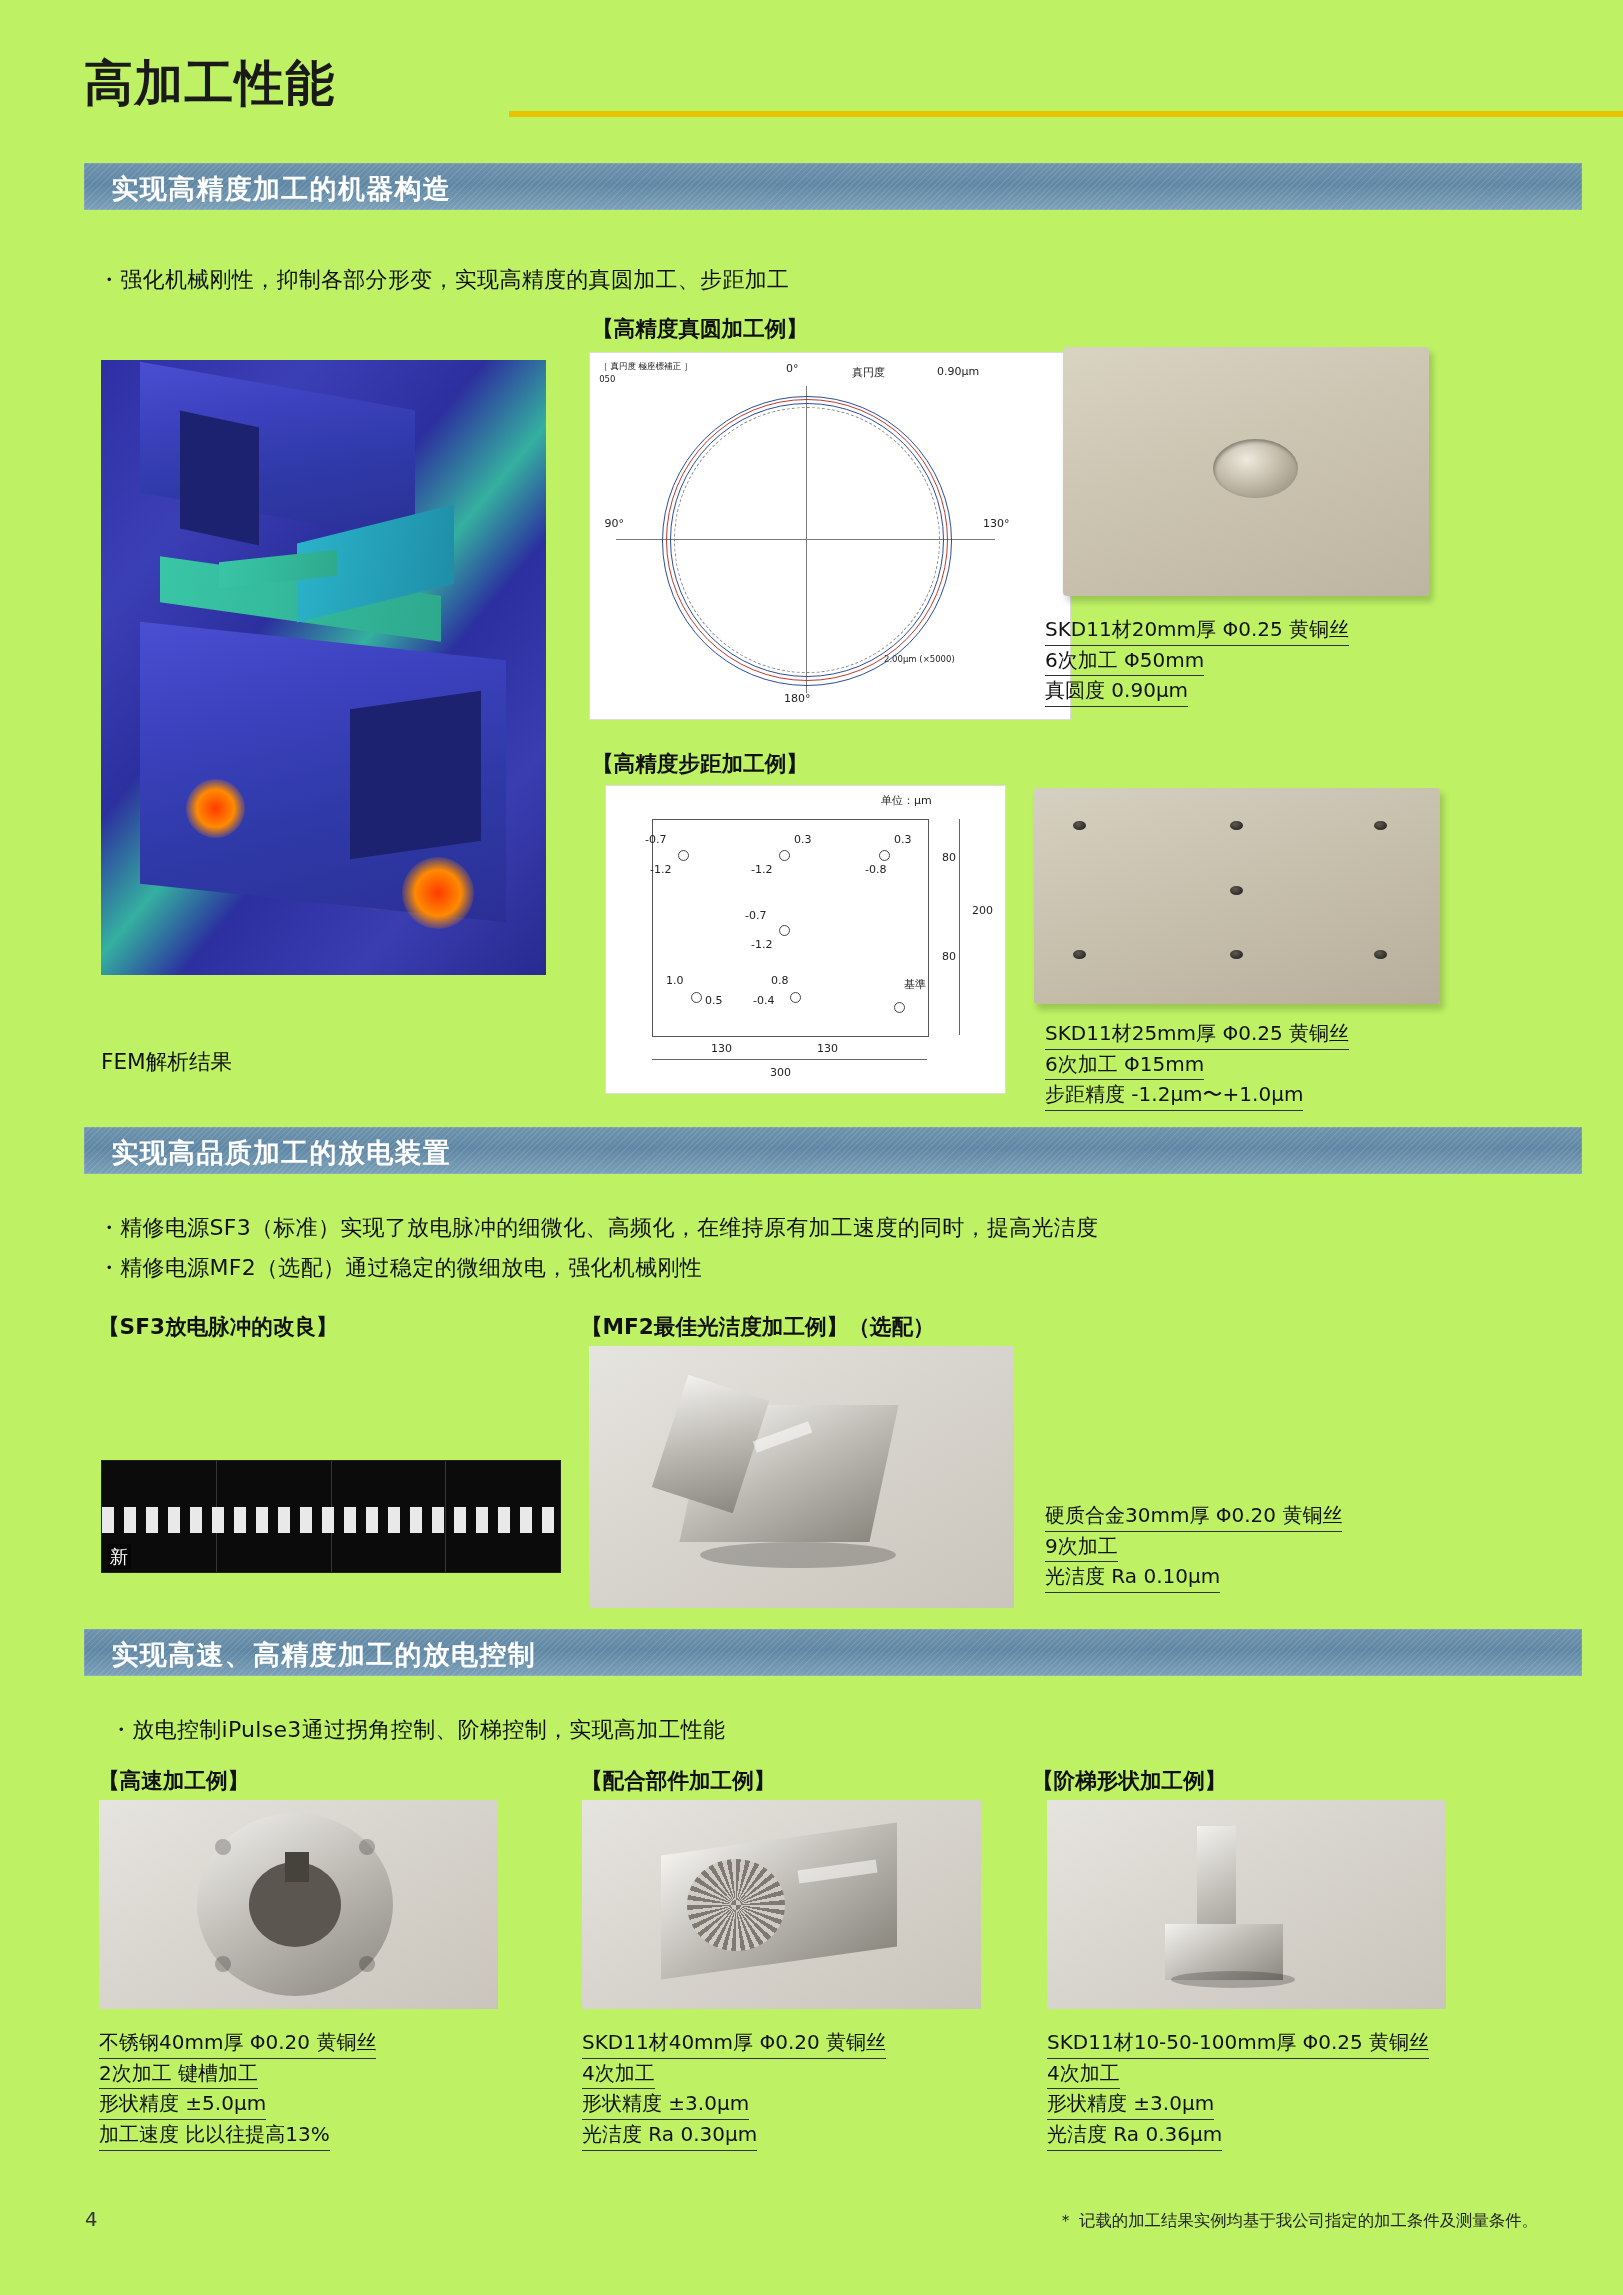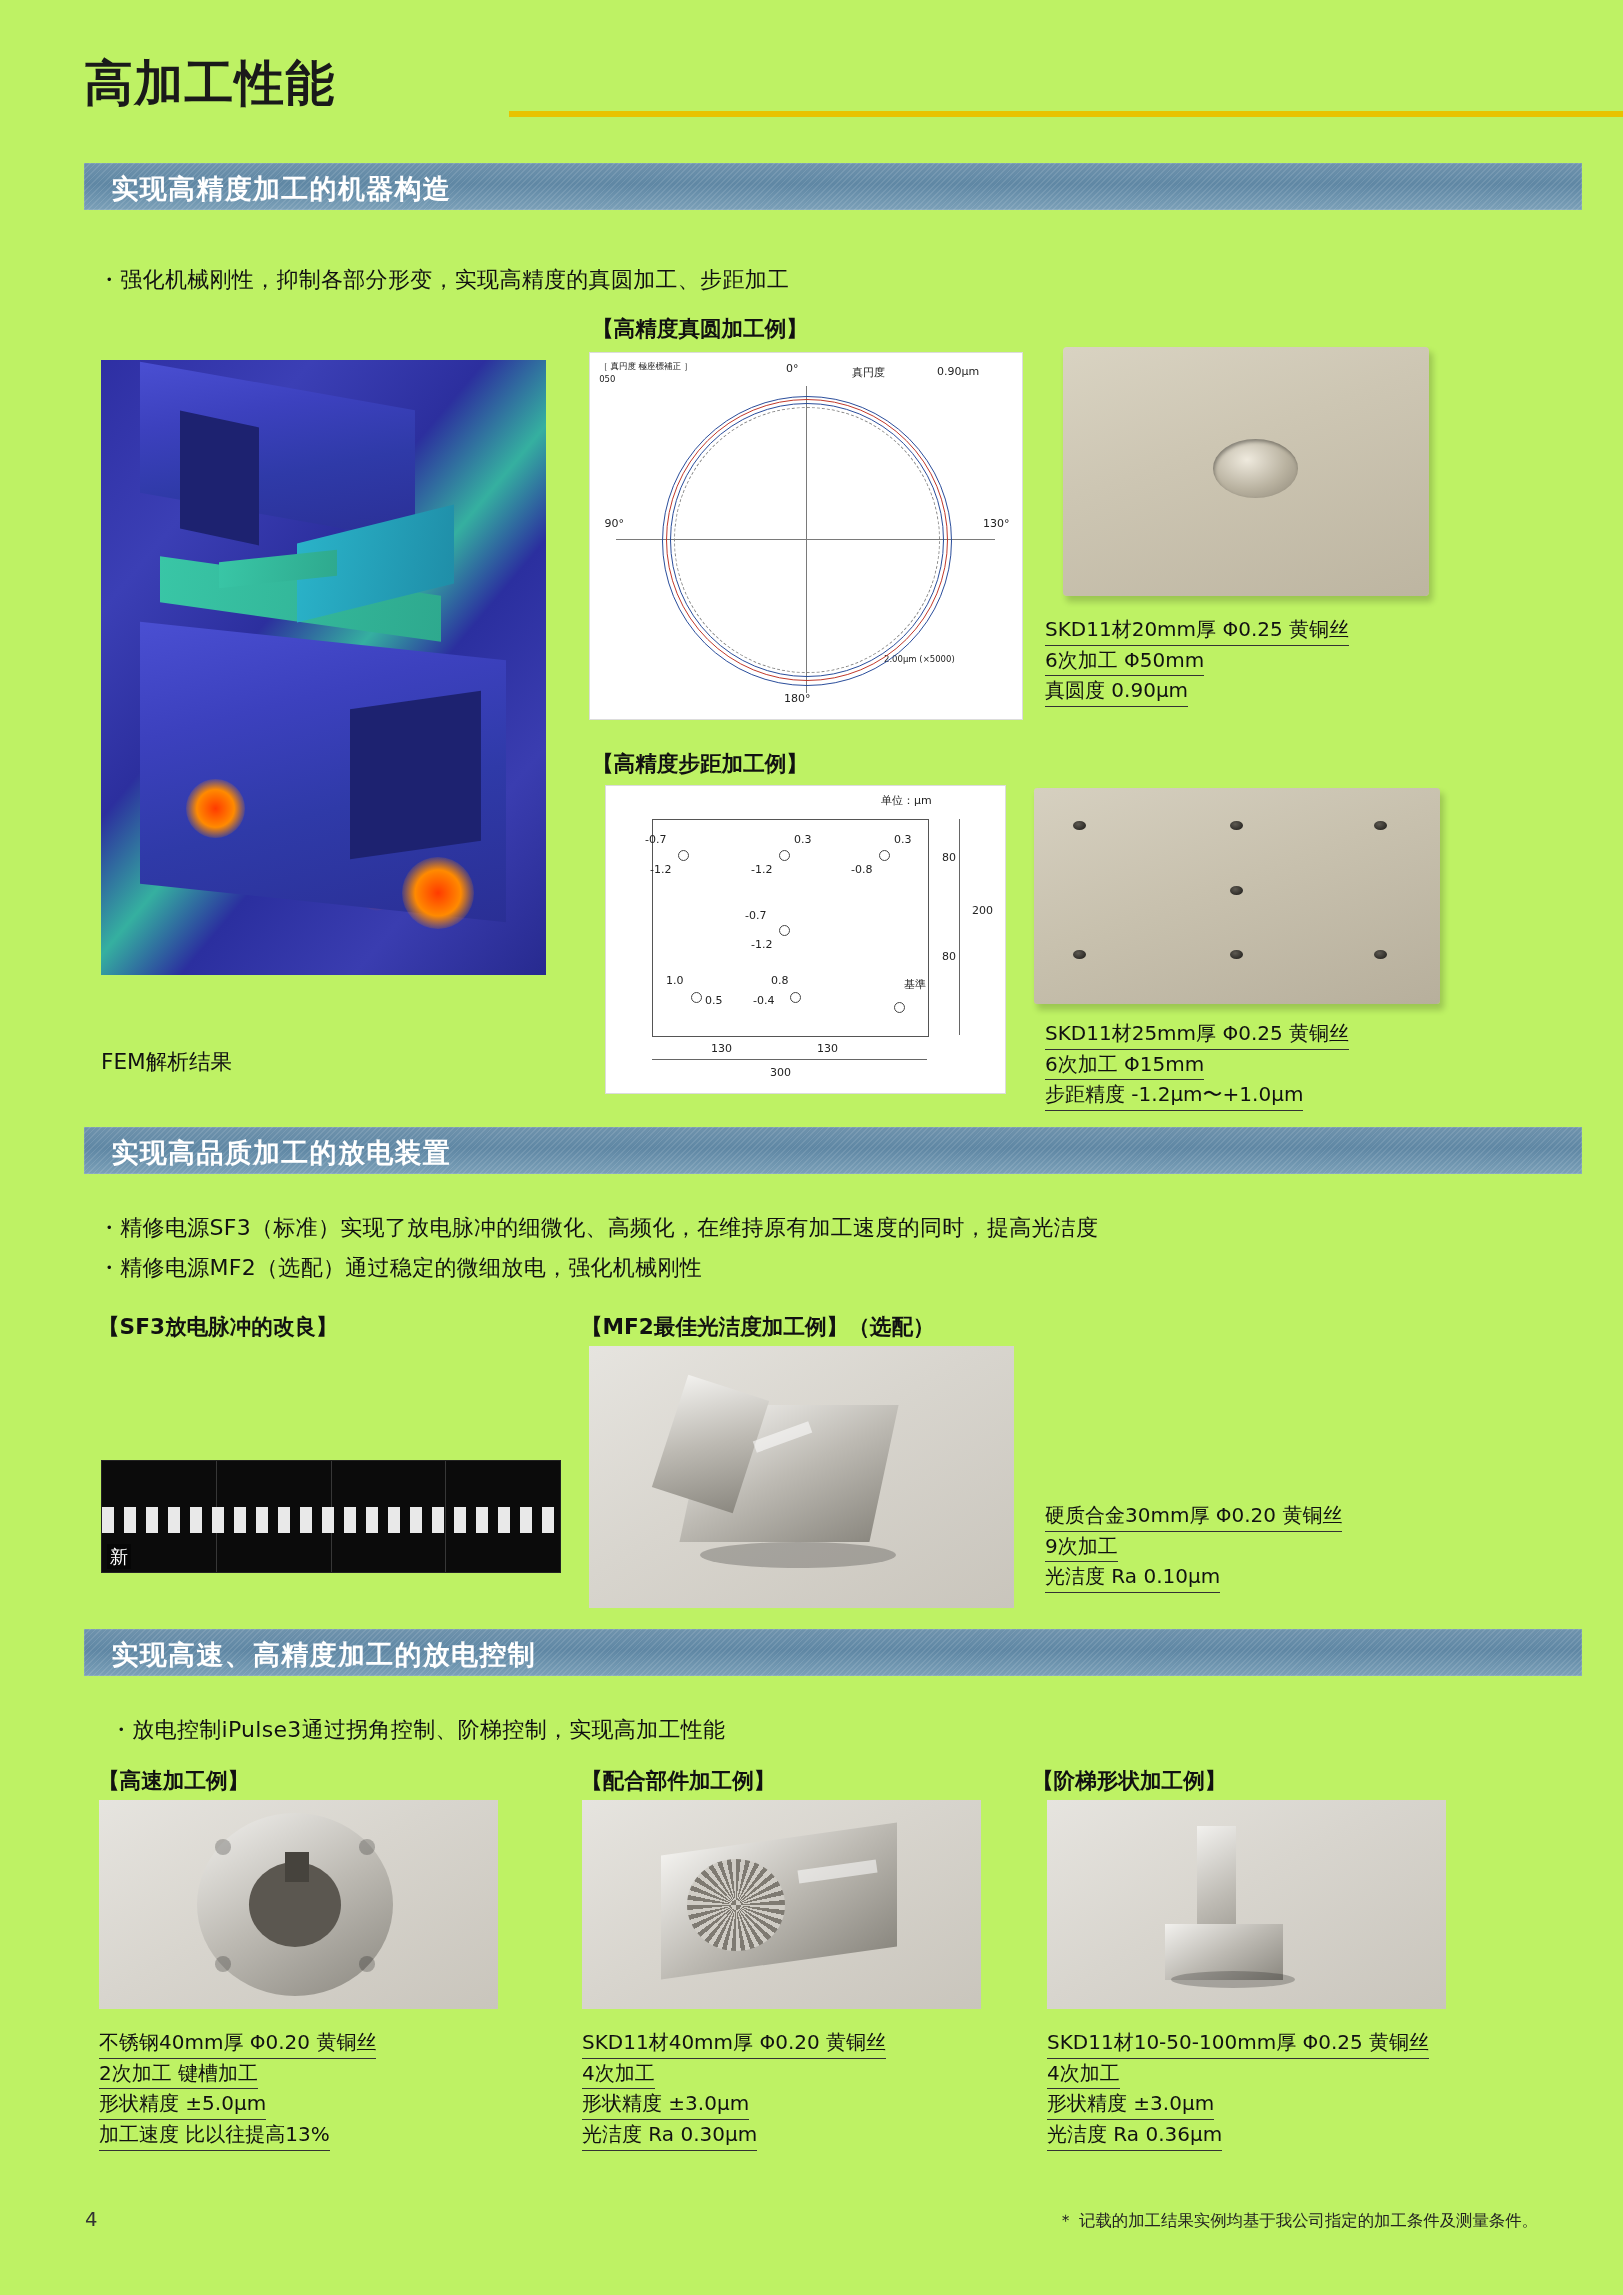--- a/index.html
+++ b/index.html
@@ -290,21 +290,21 @@
     <div class="bodyshape" style="left:39px; top:281px; width:366px; height:262px; transform:skewY(6deg);"></div>
     <div class="dark" style="left:249px; top:340px; width:131px; height:150px; transform:skewY(-8deg);"></div>
     <div class="hot" style="left:85px; top:419px; width:59px; height:59px;"></div>
     <div class="hot" style="left:301px; top:497px; width:72px; height:72px;"></div>
     <div class="green" style="left:118px; top:196px; width:118px; height:26px; transform:skewY(-6deg);"></div>
   </div>
   <div class="centered-note" style="left:101px; top:1047px; width:445px;">FEM解析结果</div>
 
   <div class="bracket-head" style="left:592px; top:314px;">【高精度真圆加工例】</div>
 
-  <div class="chart-roundness" style="left:589px; top:352px; width:432px; height:366px;">
+  <div class="chart-roundness" style="left:589px; top:352px; width:432px; height:366px;padding-left:48px;">
     <div class="chart-label sm" style="left:9.2px; top:7.9px;">［ 真円度 極座標補正 ］</div>
     <div class="chart-label sm" style="left:9.2px; top:21px;">050</div>
     <div class="chart-label" style="left:196px; top:9.2px;">0°</div>
     <div class="chart-label" style="left:262px; top:11.8px; font-weight:normal;">真円度</div>
     <div class="chart-label" style="left:347px; top:11.8px;">0.90μm</div>
     <div class="chart-label" style="left:14.4px; top:164px;">90°</div>
     <div class="chart-label" style="left:393px; top:164px;">130°</div>
     <div class="chart-label" style="left:194px; top:339px;">180°</div>
     <div class="chart-label sm" style="left:294px; top:301px;">2.00μm (×5000)</div>
 
@@ -335,21 +335,21 @@
     <div class="hole" style="left:72px; top:64px;"></div>
     <div class="chart-label" style="left:39px; top:47px;">-0.7</div>
     <div class="chart-label" style="left:44px; top:77px;">-1.2</div>
 
     <div class="hole" style="left:173px; top:64px;"></div>
     <div class="chart-label" style="left:188px; top:47px;">0.3</div>
     <div class="chart-label" style="left:145px; top:77px;">-1.2</div>
 
     <div class="hole" style="left:273px; top:64px;"></div>
     <div class="chart-label" style="left:288px; top:47px;">0.3</div>
-    <div class="chart-label" style="left:245px; top:77px;text-align:center;">-0.8</div>
+    <div class="chart-label" style="left:259px; top:77px;text-align:center;">-0.8</div>
 
     <div class="hole" style="left:173px; top:139px;"></div>
     <div class="chart-label" style="left:139px; top:123px;">-0.7</div>
     <div class="chart-label" style="left:145px; top:152px;">-1.2</div>
 
     <div class="hole" style="left:85px; top:206px;"></div>
     <div class="chart-label" style="left:60px; top:188px;">1.0</div>
     <div class="chart-label" style="left:99px; top:208px;">0.5</div>
 
     <div class="hole" style="left:184px; top:206px;"></div>

